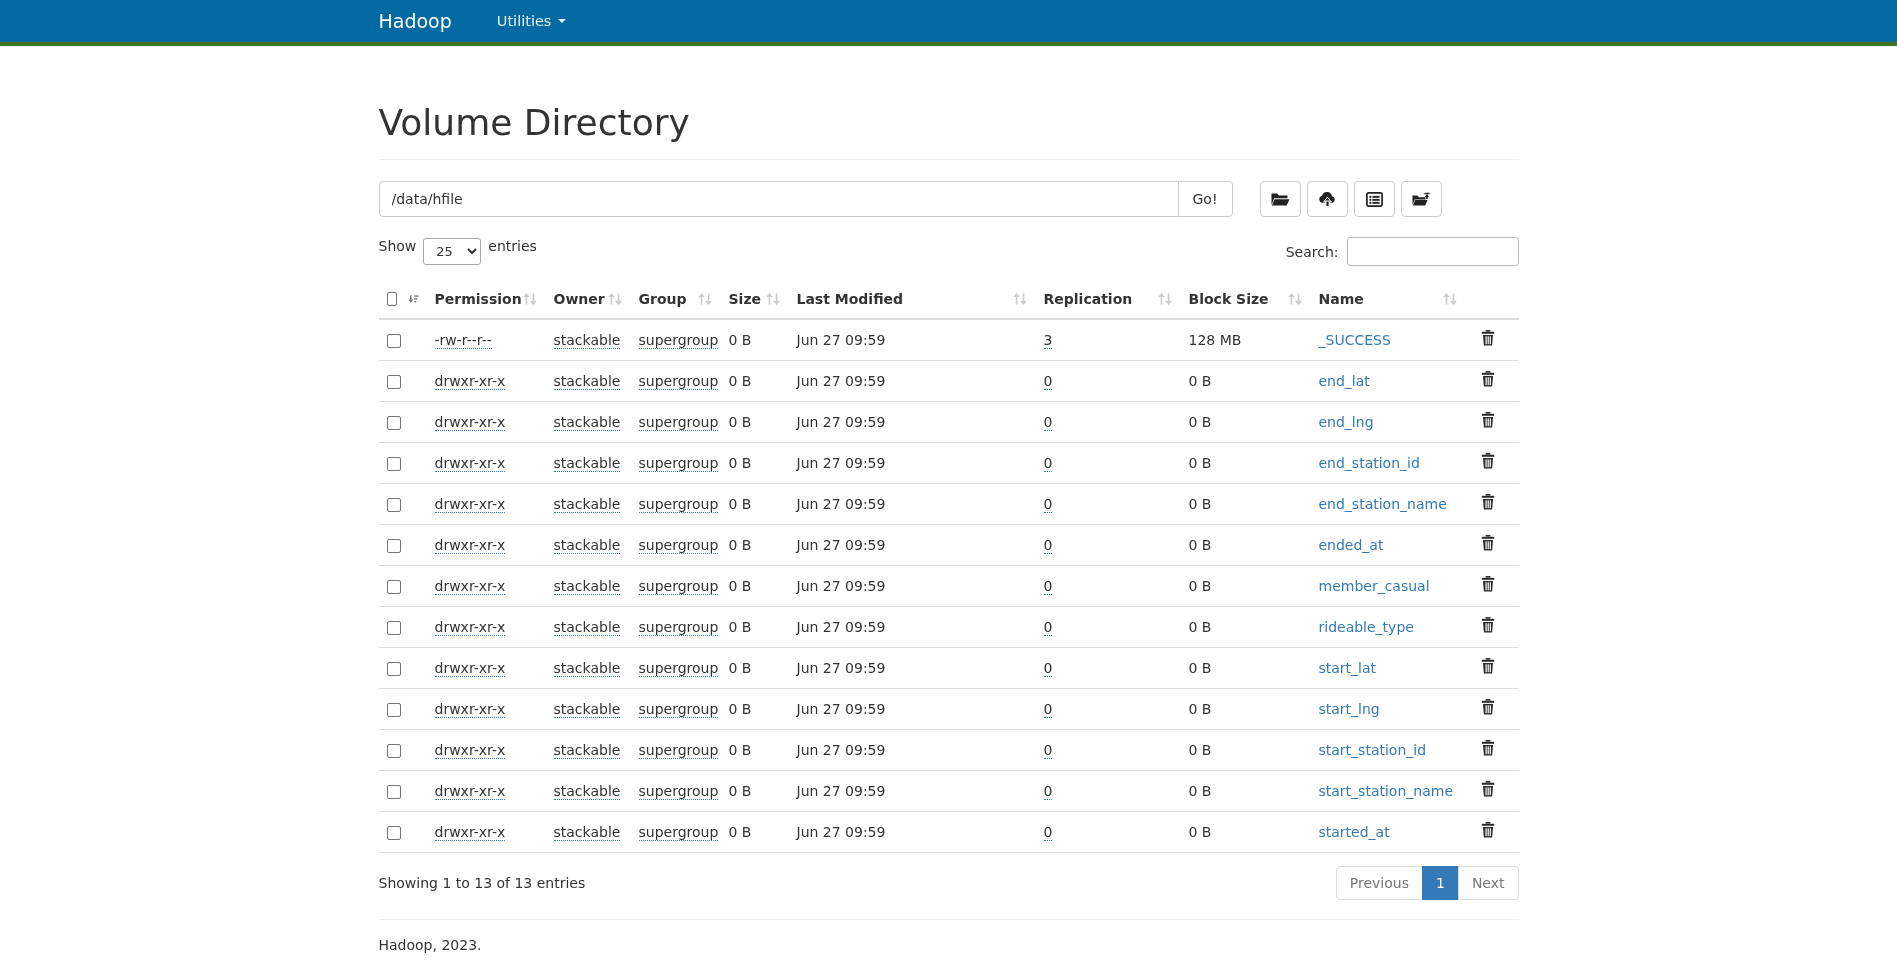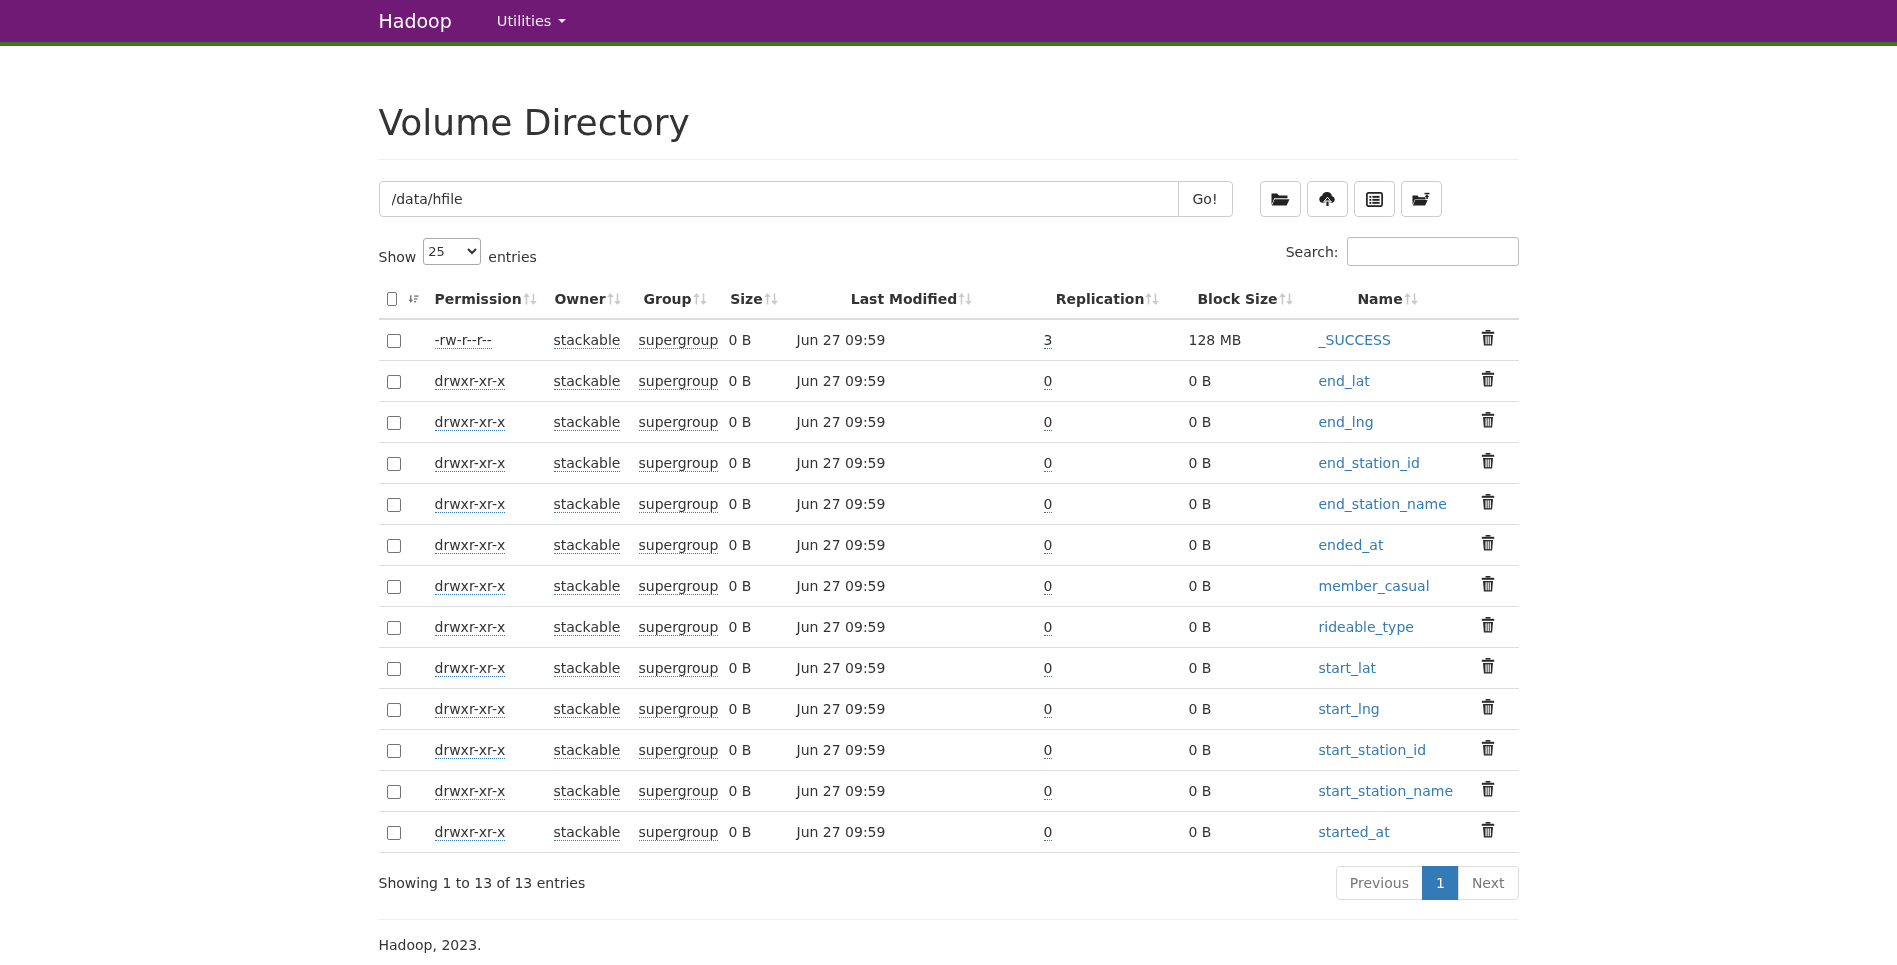--- a/index.html
+++ b/index.html
@@ -7,21 +7,21 @@
   body {
     font-family: "DejaVu Sans", "Liberation Sans", sans-serif;
     font-size: 14px;
     color: #333;
     background: #fff;
     overflow: hidden;
   }
   
   .navbar {
     height: 46px;
-    background: #701a75;
+    background: #0369a1;
     border-bottom: 4px solid #3c7621;
     width: 100%;
   }
   .navbar-inner {
     width: 1170px; margin: 0 auto; padding: 0 15px;
     height: 100%; display: flex; align-items: center;
   }
   .brand { font-size: 19px; color: #fff; margin-right: 30px; cursor: pointer; }
   .nav-link {
     padding: 0 15px; color: rgba(255,255,255,.9); font-size: 14.5px;
@@ -49,39 +49,39 @@
     border: 1px solid #ccc; border-radius: 0 4px 4px 0;
     background: #fff; font-size: 14px; color: #333; cursor: pointer; font-family: inherit;
   }
   .icon-toolbar { margin-left: 27px; display: flex; gap: 6px; }
   .icon-btn {
     width: 41px; height: 36px; border: 1px solid #ccc; border-radius: 4px;
     background: #fff; display: flex; align-items: center; justify-content: center; cursor: pointer;
   }
   
   .controls-row { display: flex; justify-content: space-between; align-items: center; margin: 2px 0 16px; }
-  .show-entries { display: flex; align-items: flex-end; font-size: 14px; color: #333; }
+  .show-entries { display: flex; align-items: flex-start; font-size: 14px; color: #333; }
   .page-size-select {
     margin: 0 7px; height: 27px; width: 58px; font-size: 13px; color: #333;
-    border: 1px solid #aaa; border-radius: 3px; padding: 2px 0; background: #fff;
+    border: 1px solid #aaa; border-radius: 3px; padding: 2px 8px; background: #fff;
     font-family: inherit;
   }
   .search-box { display: flex; align-items: center; font-size: 14px; color: #333; }
   .search-input {
     margin-left: 8px; width: 172px; height: 29px;
     border: 1px solid #bbb; border-radius: 3px; padding: 4px 8px; outline: none;
     font-family: inherit; font-size: 14px;
   }
   
   table.dir-table { width: 100%; border-collapse: collapse; table-layout: fixed; }
   thead th {
     text-align: left; font-weight: bold; font-size: 14px; color: #333;
     padding: 9px 8px 11px; border-bottom: 2px solid #dcdcdc; cursor: pointer;
   }
-  thead th .th-inner { display: flex; align-items: center; justify-content: center; }
+  thead th .th-inner { display: flex; align-items: center; justify-content: space-between; }
   thead th .th-inner.start { justify-content: flex-start; gap: 11px; }
   tbody td {
     padding: 10px 8px; border-top: 1px solid #ddd; font-size: 14px; color: #333;
     line-height: 18px; white-space: nowrap; overflow: hidden;
   }
   tbody tr:last-child td { border-bottom: 1px solid #ddd; }
   td.actions { text-align: right; padding-right: 24px; }
   .editable { border-bottom: 1px dotted #337ab7; cursor: pointer; }
   a.name-link { color: #337ab7; text-decoration: none; cursor: pointer; }
   input[type="checkbox"].cb {

